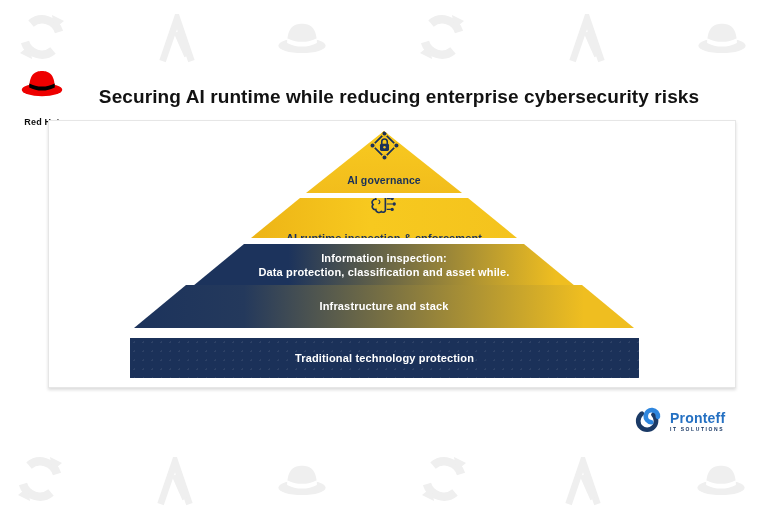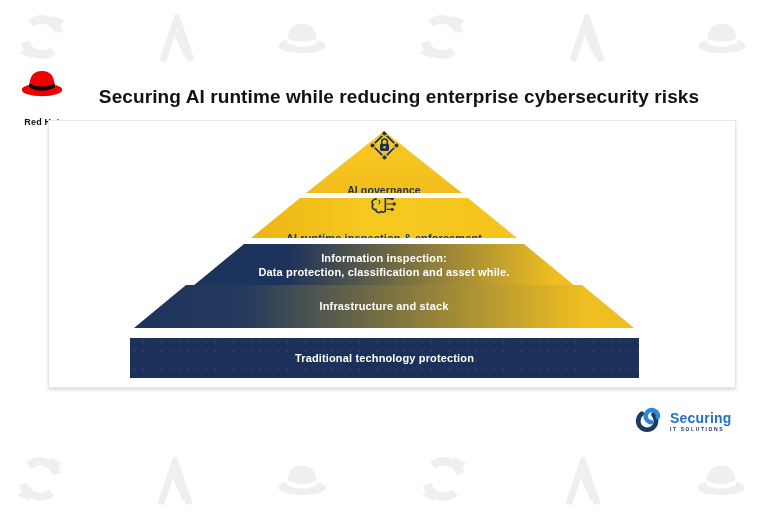--- a/index.html
+++ b/index.html
@@ -17,21 +17,21 @@
 
   
   .card{position:absolute;left:48px;top:120px;width:686px;height:266px;background:#fff;
         border:1px solid #e6e6e6;box-shadow:0 2px 3px rgba(0,0,0,.14);}
 
   
   .layer{position:absolute;display:flex;flex-direction:column;align-items:center;justify-content:center;}
   .tri{left:257px;top:10px;width:156px;height:62px;
        background:linear-gradient(180deg,#F8CA20,#F2BD1C);
        clip-path:polygon(50% 0,100% 100%,0 100%);
-       justify-content:flex-start;padding-bottom:5px;box-sizing:border-box;gap:20px;}
+       justify-content:flex-start;padding-bottom:5px;box-sizing:border-box;gap:10px;}
   .l2{left:202px;top:77px;width:266px;height:40px;
       background:linear-gradient(90deg,#EDB416,#F7C91F 45%,#F4C31D);
       clip-path:polygon(49px 0,217px 0,266px 100%,0 100%);gap:13px;}
   .l3{left:144px;top:123px;width:382px;height:42px;
       background:linear-gradient(90deg,#1C335C 0%,#1C335C 25%,#EFBE20 95%);
       clip-path:polygon(51px 0,331px 0,382px 100%,0 100%);}
   .l4{left:85px;top:164px;width:500px;height:43px;
       background:linear-gradient(90deg,#1C335C 0%,#24395C 22%,#EFBE20 90%);
       clip-path:polygon(52px 0,448px 0,500px 100%,0 100%);}
   .l5{left:81px;top:217px;width:509px;height:40px;background:#1B3159;
@@ -177,16 +177,16 @@
 </div>
 
 <div class="pronteff">
   <span>
     <svg width="30" height="30" viewBox="0 0 32 32">
       <circle cx="14" cy="18" r="9.5" fill="none" stroke="#1B3A66" stroke-width="5" stroke-dasharray="46 14" transform="rotate(-45 14 18)" stroke-linecap="round"></circle>
       <circle cx="19" cy="13" r="6.5" fill="none" stroke="#2E86DE" stroke-width="5" stroke-dasharray="30 11" transform="rotate(95 19 13)" stroke-linecap="round"></circle>
     </svg>
   </span>
   <span class="pronteff-text">
-    <span class="pronteff-name">Securing</span>
+    <span class="pronteff-name">Pronteff</span>
     <span class="pronteff-tag">IT SOLUTIONS</span>
   </span>
 </div>
 
 </body></html>

